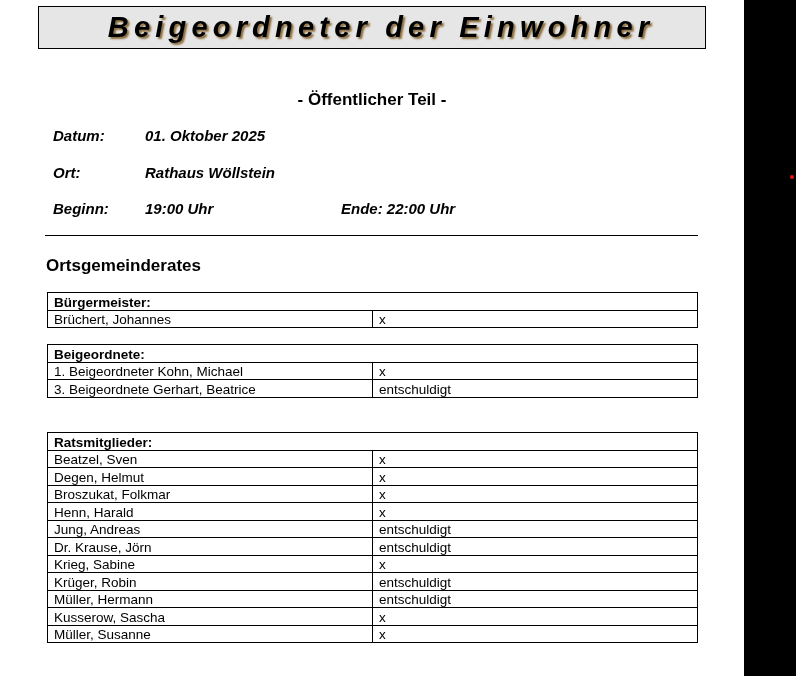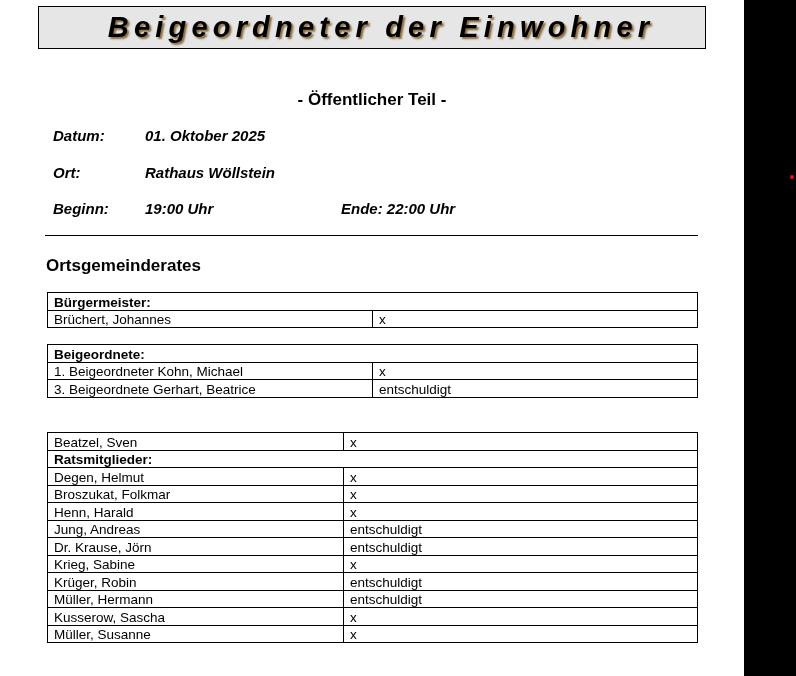--- a/index.html
+++ b/index.html
@@ -143,25 +143,25 @@
     <tr>
       <td class="name-col">3. Beigeordnete Gerhart, Beatrice</td>
       <td>entschuldigt</td>
     </tr>
   </tbody>
     </table>
 
   <table class="att" id="tbl-rm">
     <tbody>
         <tr>
+      <td class="head" colspan="2">Ratsmitglieder:</td>
+    </tr>
+    <tr>
       <td class="name-col">Beatzel, Sven</td>
       <td>x</td>
-    </tr>
-    <tr>
-      <td class="head" colspan="2">Ratsmitglieder:</td>
     </tr>
     <tr>
       <td class="name-col">Degen, Helmut</td>
       <td>x</td>
     </tr>
     <tr>
       <td class="name-col">Broszukat, Folkmar</td>
       <td>x</td>
     </tr>
     <tr>

